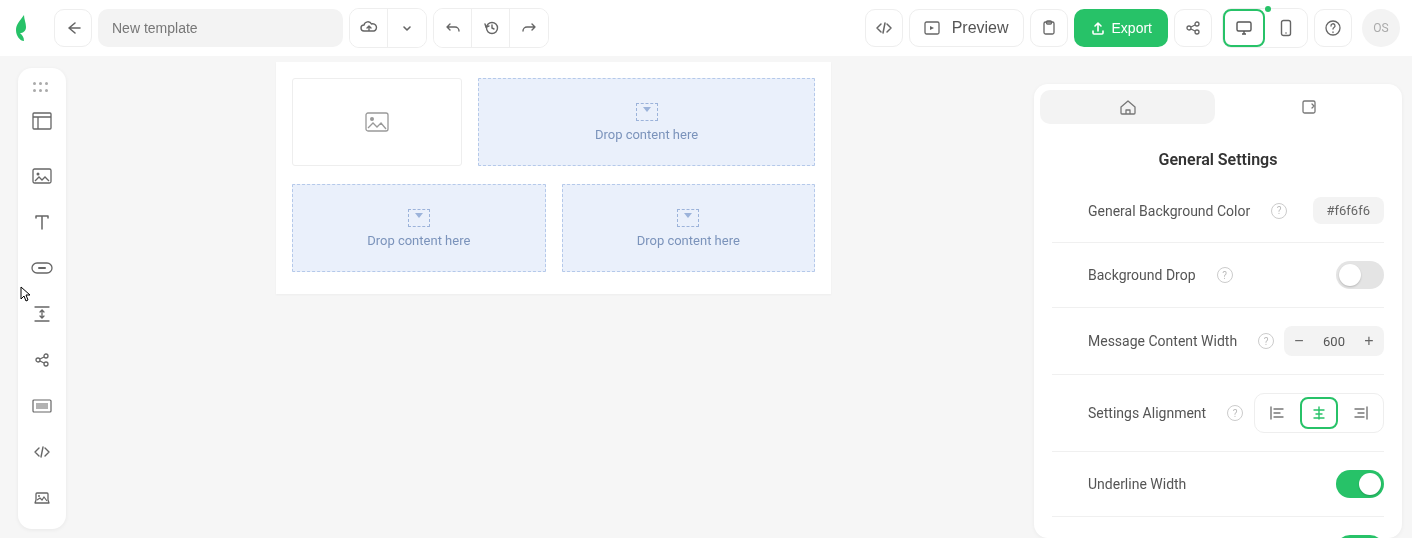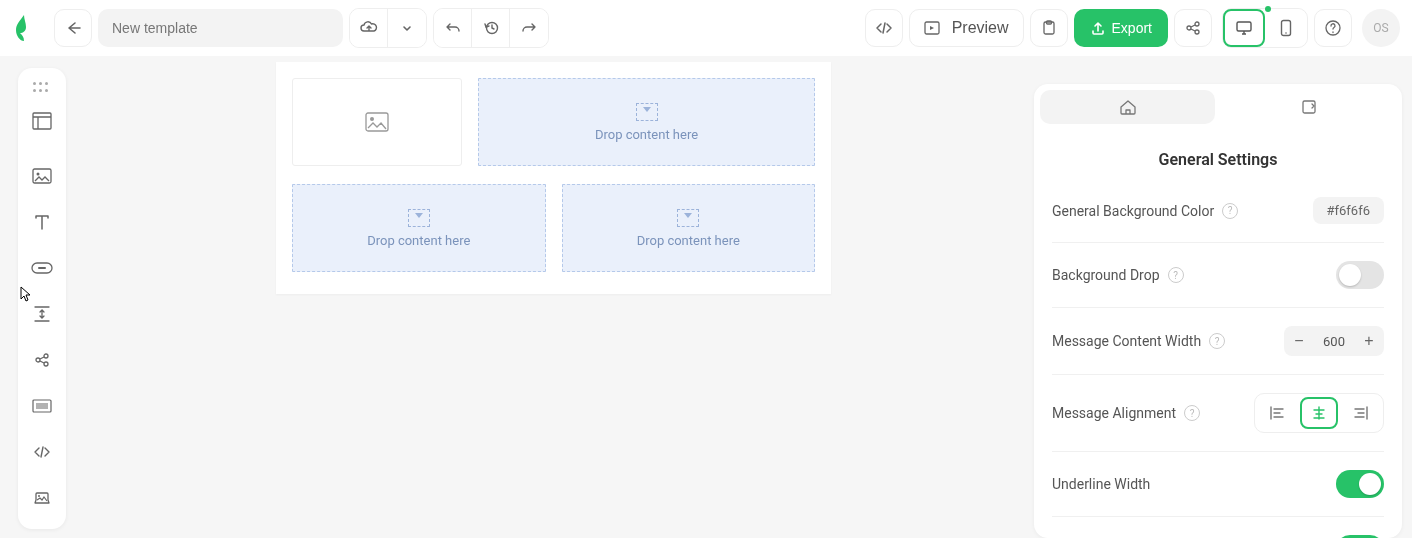--- a/index.html
+++ b/index.html
@@ -259,23 +259,24 @@
   display: flex;
   align-items: center;
   justify-content: space-between;
   padding: 18px 0;
   border-top: 1px solid #f0f0f0;
 }
 .setting-row:first-child { border-top: none; }
 .setting-label {
   display: flex;
   align-items: center;
-  gap: 8px;
+  gap: 21px;
   color: #555;
   font-size: 14px;
+  margin-left: 36px;
 }
 .help-q {
   width: 16px; height: 16px;
   border: 1px solid #ccc;
   border-radius: 50%;
   font-size: 10px;
   display: flex;
   align-items: center;
   justify-content: center;
   color: #bbb;
@@ -592,21 +593,21 @@
         <span class="help-q">?</span>
       </div>
       <div class="stepper">
         <button>−</button>
         <span>600</span>
         <button>+</button>
       </div>
     </div>
     <div class="setting-row">
       <div class="setting-label">
-        <span>Message Alignment</span>
+        <span>Settings Alignment</span>
         <span class="help-q">?</span>
       </div>
       <div class="align-group">
         <div class="align-btn">
           <svg width="16" height="14" viewBox="0 0 16 14">
               <path d="M2 1v12 M5 3h9 M5 7h6 M5 11h9" stroke="#777" stroke-width="1.4" stroke-linecap="round"></path>
             </svg>
         </div>
         <div class="align-btn active">
           <svg width="16" height="14" viewBox="0 0 16 14">

